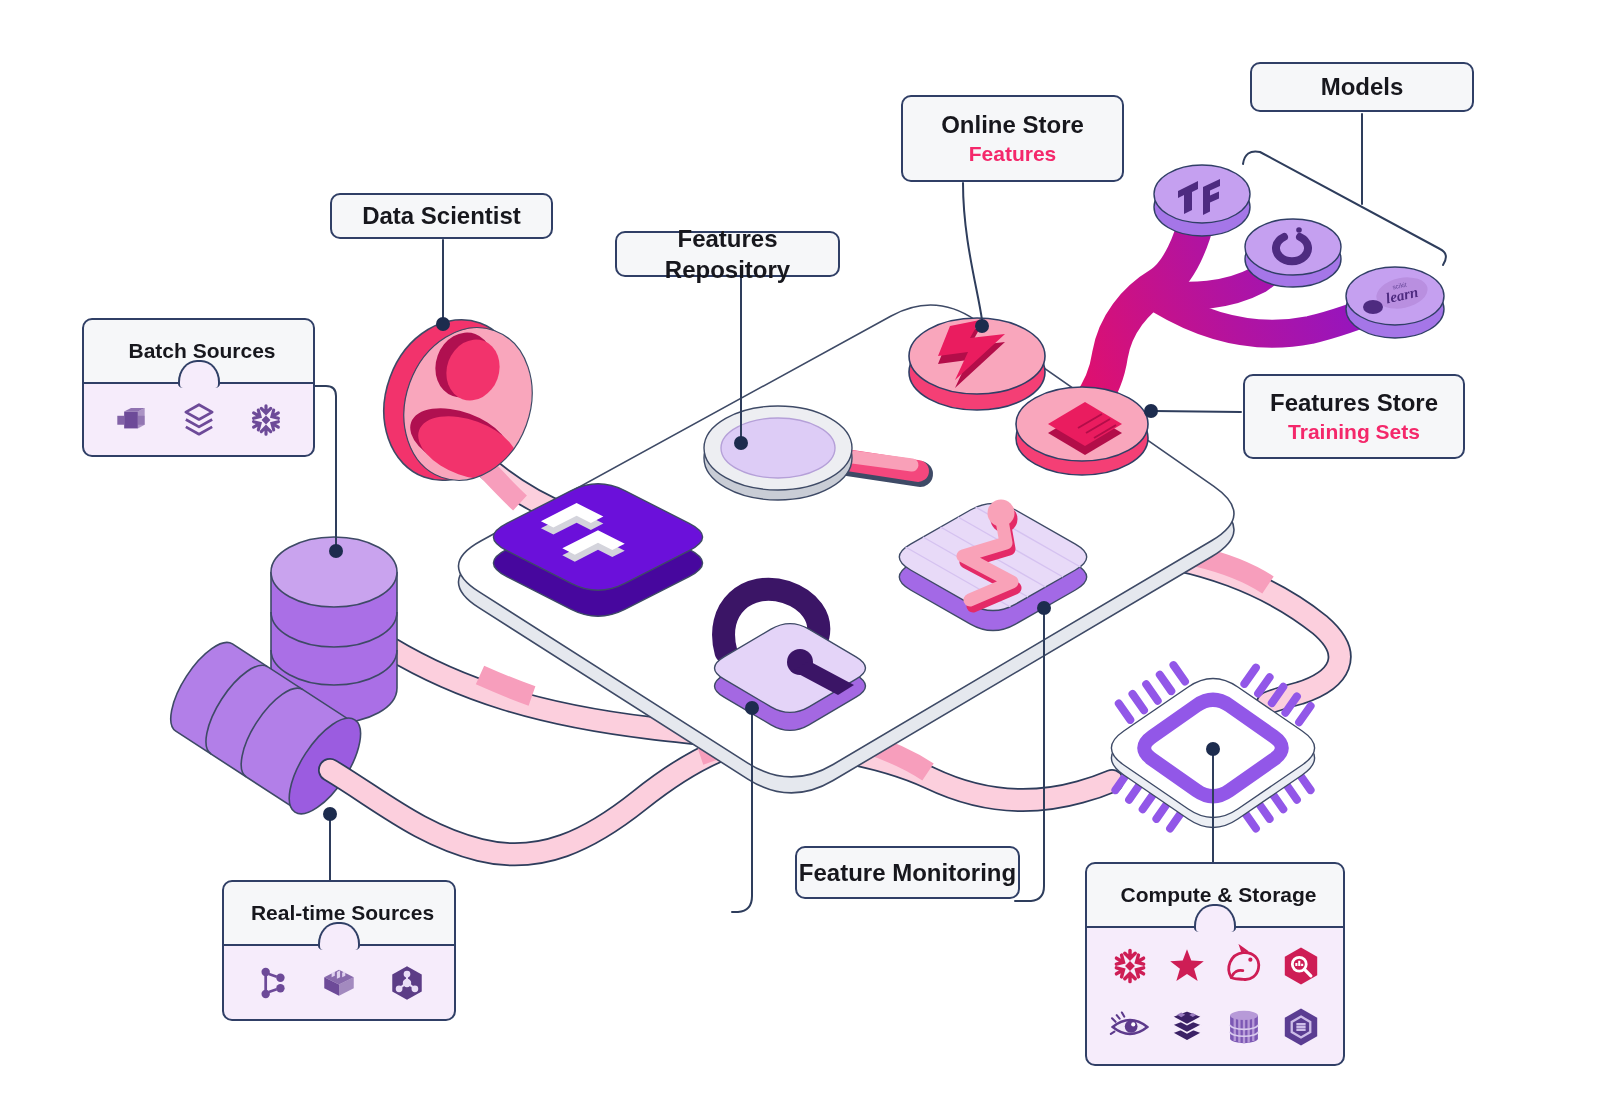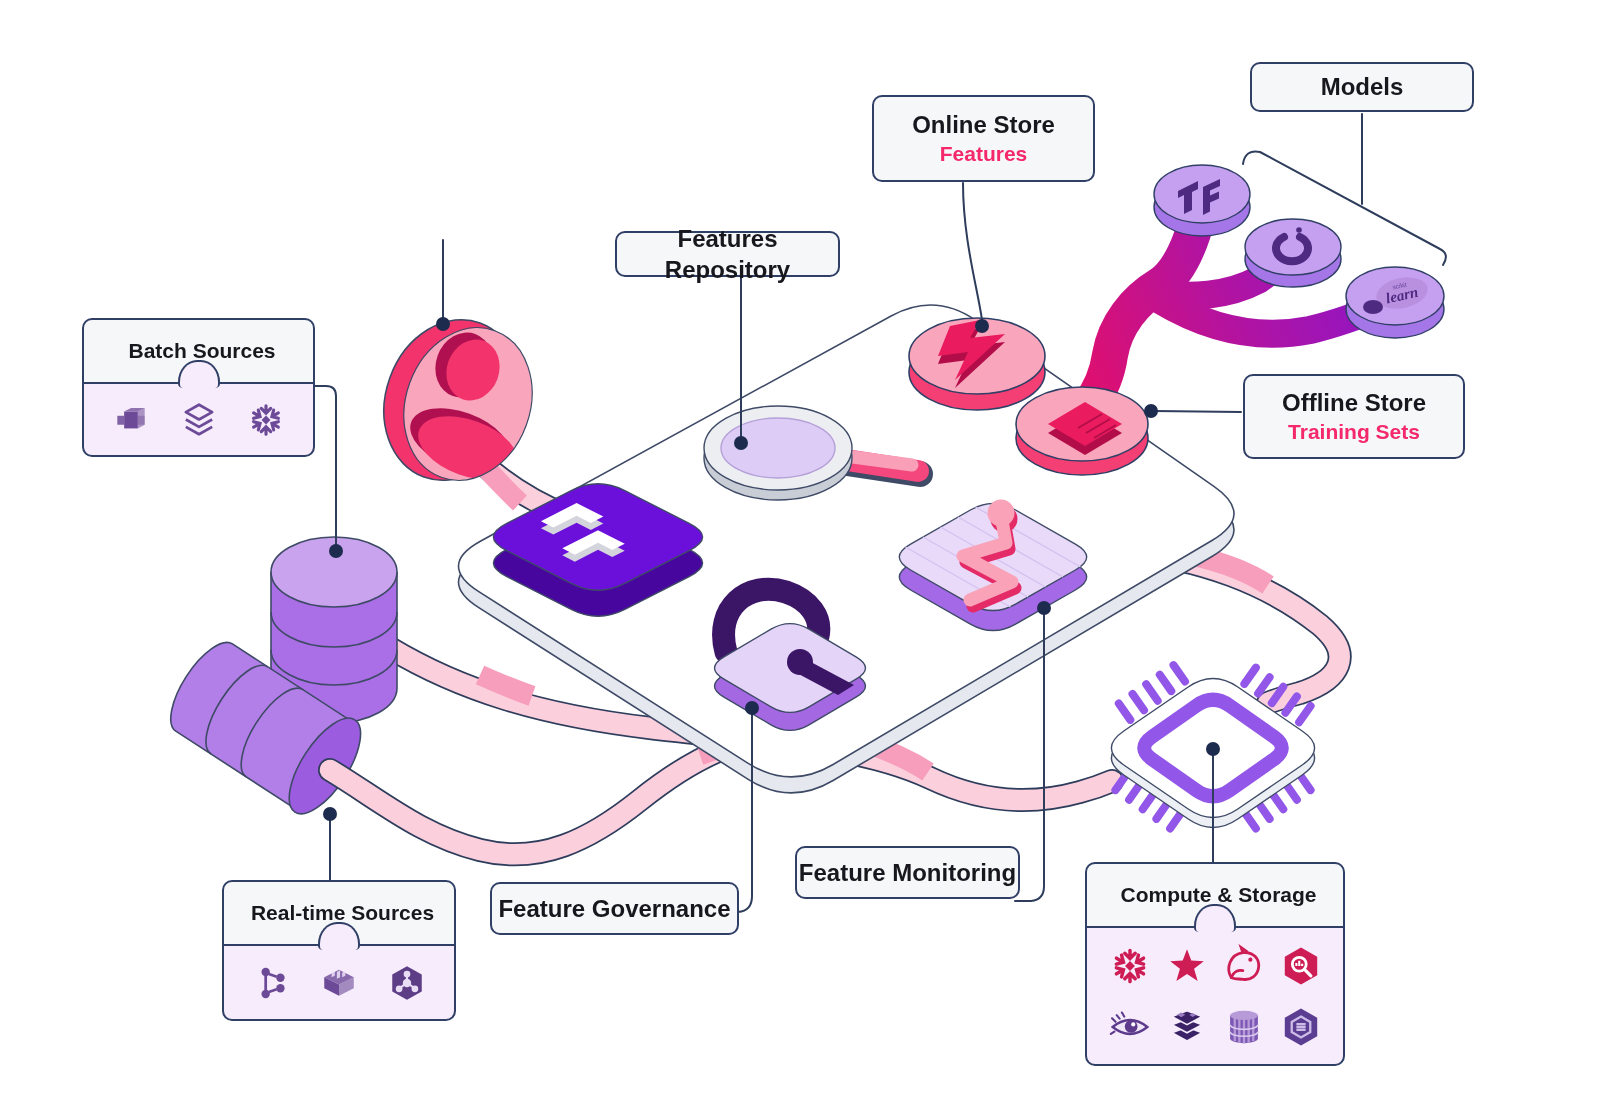--- a/index.html
+++ b/index.html
@@ -349,42 +349,42 @@
     <circle cx="443" cy="324" r="7"></circle>
     <circle cx="741" cy="443" r="7"></circle>
     <circle cx="982" cy="326" r="7"></circle>
     <circle cx="1151" cy="411" r="7"></circle>
     <circle cx="752" cy="708" r="7"></circle>
     <circle cx="1044" cy="608" r="7"></circle>
     <circle cx="1213" cy="749" r="7"></circle>
   </g>
 </svg>
 
+<div class="lbl" style="left:330px;top:193px;width:223px;height:46px">
+  <span class="t">Data Scientist</span>
+</div>
 
 <div class="lbl" style="left:615px;top:231px;width:225px;height:46px">
   <span class="t">Features Repository</span>
 </div>
 
-<div class="lbl" style="left:872px;top:95px;width:223px;height:87px">
+<div class="lbl" style="left:901px;top:95px;width:223px;height:87px">
   <span class="t">Online Store</span>
   <span class="s">Features</span>
 </div>
 
 <div class="lbl" style="left:1250px;top:62px;width:224px;height:50px">
   <span class="t">Models</span>
 </div>
 
 <div class="lbl" style="left:1243px;top:374px;width:222px;height:85px">
-  <span class="t">Offline Store</span>
+  <span class="t">Features Store</span>
   <span class="s">Training Sets</span>
 </div>
 
-<div class="lbl" style="left:490px;top:882px;width:249px;height:53px">
-  <span class="t">Feature Governance</span>
-</div>
 
 <div class="lbl" style="left:795px;top:846px;width:225px;height:53px">
   <span class="t">Feature Monitoring</span>
 </div>
 
 <div class="puz" style="left:82px;top:318px;width:233px;">
   <div class="ptop">
     <span>Batch Sources</span>
   </div>
   <div class="tab" style="top:42px"></div>

